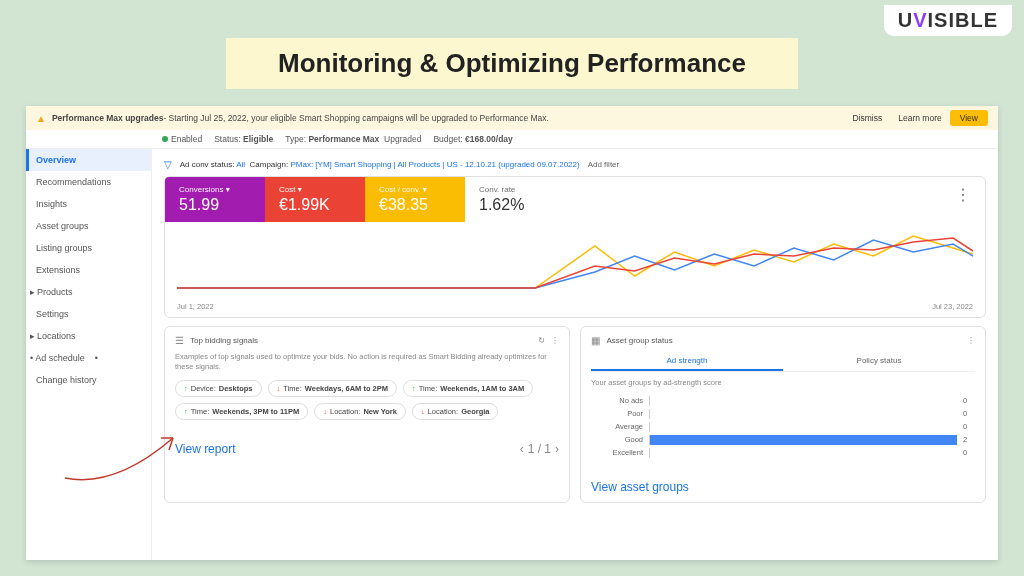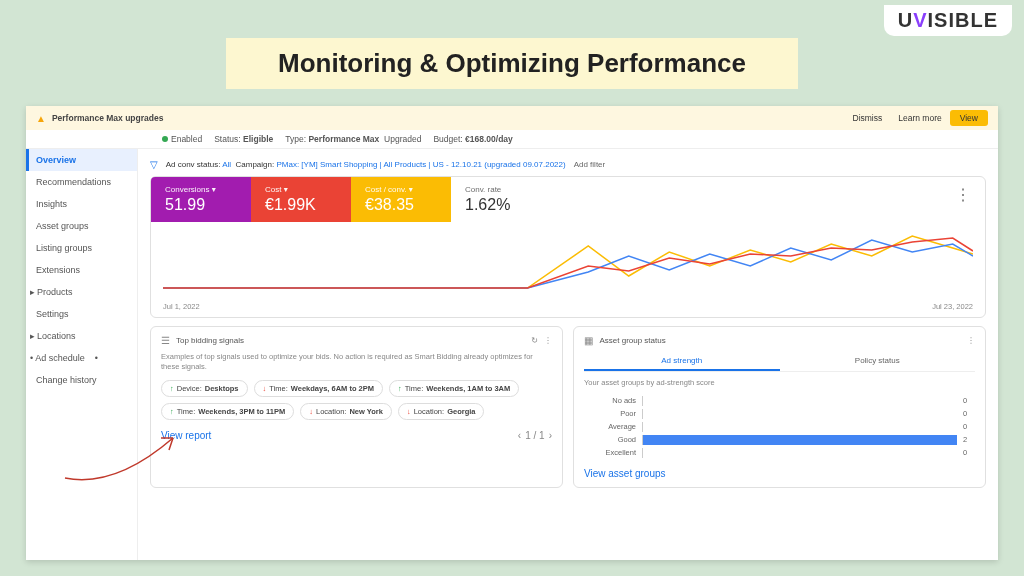--- a/index.html
+++ b/index.html
@@ -10,21 +10,21 @@
   .slide-title { background: #fdf7d0; width: 572px; margin: 38px auto 0; text-align: center; padding: 10px 0; font-size: 26px; font-weight: bold; color: #222; }
   .app { position: absolute; left: 26px; right: 26px; top: 106px; bottom: 16px; background: #fff; box-shadow: 0 2px 6px rgba(0,0,0,.15); overflow: hidden; }
   .alert-bar { background: #fef7e0; padding: 4px 10px; display: flex; align-items: center; font-size: 8.5px; color: #444; }
   .alert-bar .warn-icon { color: #f6a50a; margin-right: 6px; font-size: 10px; }
   .alert-bar .spacer { flex: 1; }
   .alert-bar .link { margin: 0 8px; color: #333; cursor: pointer; }
   .alert-bar .view-btn { background: #fbbc04; border-radius: 3px; padding: 3px 10px; color: #333; font-size: 8.5px; }
   .toprow { display: flex; align-items: center; padding: 4px 10px 4px 136px; font-size: 8.5px; color: #555; gap: 12px; border-bottom: 1px solid #eee; }
   .toprow .dot { width: 6px; height: 6px; background: #34a853; border-radius: 50%; display: inline-block; margin-right: 3px; }
   .content { display: flex; height: calc(100% - 38px); }
-  .sidebar { width: 112px; border-right: 1px solid #eee; padding-top: 0; font-size: 9px; }
+  .sidebar { width: 126px; border-right: 1px solid #eee; padding-top: 0; font-size: 9px; }
   .sidebar .item { padding: 6px 10px; color: #555; cursor: pointer; }
   .sidebar .item.active { color: #1a73e8; background: #e8f0fe; border-left: 3px solid #1a73e8; font-weight: bold; padding-left: 7px; }
   .sidebar .item.sub { padding-left: 4px; }
   .main { flex: 1; padding: 6px 12px; overflow: hidden; }
   .filterbar { display: flex; align-items: center; gap: 8px; font-size: 8px; color: #1a73e8; padding: 4px 0 6px; }
   .filterbar .funnel { color: #1a73e8; font-size: 10px; }
   .filterbar .txt { color: #333; }
   .filterbar .blue { color: #1a73e8; }
   .chart-card { border: 1px solid #e0e0e0; border-radius: 6px; margin-bottom: 8px; }
   .metrics { display: flex; }
@@ -43,21 +43,21 @@
   .panels { display: flex; gap: 10px; }
   .panel { border: 1px solid #e0e0e0; border-radius: 6px; padding: 8px 10px; flex: 1; font-size: 8px; position: relative; }
   .panel-head { display: flex; align-items: center; gap: 6px; color: #555; margin-bottom: 6px; }
   .panel-head .picon { font-size: 10px; color: #888; }
   .panel-head .spacer { flex: 1; }
   .panel .desc { color: #888; font-size: 7.5px; margin-bottom: 8px; line-height: 1.3; }
   .chips { display: flex; flex-wrap: wrap; gap: 6px; }
   .chip { border: 1px solid #ddd; border-radius: 12px; padding: 3px 8px; font-size: 7.5px; color: #444; display: flex; align-items: center; gap: 3px; }
   .arrow-up { color: #34a853; }
   .arrow-down { color: #ea4335; }
-  .panel-footer { display: flex; justify-content: space-between; align-items: center; margin-top: 10px; color: #1a73e8; font-size: 10px; text-align: right; }
+  .panel-footer { display: flex; justify-content: space-between; align-items: center; margin-top: 22px; color: #1a73e8; font-size: 12px; text-align: right; }
   .pager { color: #888; display: flex; align-items: center; gap: 4px; }
   .tabs2 { display: flex; border-bottom: 1px solid #eee; margin-bottom: 6px; }
   .tabs2 .t { flex: 1; text-align: center; padding: 4px 0; font-size: 8px; color: #666; border-bottom: 2px solid transparent; }
   .tabs2 .t.active { color: #1a73e8; border-bottom-color: #1a73e8; }
   .bar-row { display: flex; align-items: center; gap: 6px; margin: 3px 0; font-size: 7.5px; }
   .bar-row .blabel { width: 52px; text-align: right; color: #666; }
   .bar-row .btrack { flex: 1; height: 10px; position: relative; border-left: 1px solid #ccc; }
   .bar-row .bfill { position: absolute; left: 0; top: 0; bottom: 0; background: #4285f4; }
   .bar-row .bval { width: 12px; color: #666; }
   .arrow-annotation { position: absolute; left: 55px; top: 408px; pointer-events: none; }
@@ -69,20 +69,21 @@
   <span class="u1">U</span><span class="v">V</span><span class="u1">ISIBLE</span>
 </div>
 
 <div class="slide-title">Monitoring &amp; Optimizing Performance</div>
 
 <div class="app">
 
   <div class="alert-bar">
     <span class="warn-icon">▲</span>
     <b>Performance Max upgrades</b>
+    <span> - Starting Jul 25, 2022, your eligible Smart Shopping campaigns will be upgraded to Performance Max.</span>
     <span class="spacer"></span>
     <span class="link">Dismiss</span>
     <span class="link">Learn more</span>
     <span class="view-btn">View</span>
   </div>
 
   <div class="toprow">
     <span><span class="dot"></span><span>Enabled</span></span>
     <span><span>Status:</span> <b>Eligible</b></span>
     <span><span>Type:</span> <b>Performance Max</b>&nbsp;&nbsp;<span>Upgraded</span></span>

